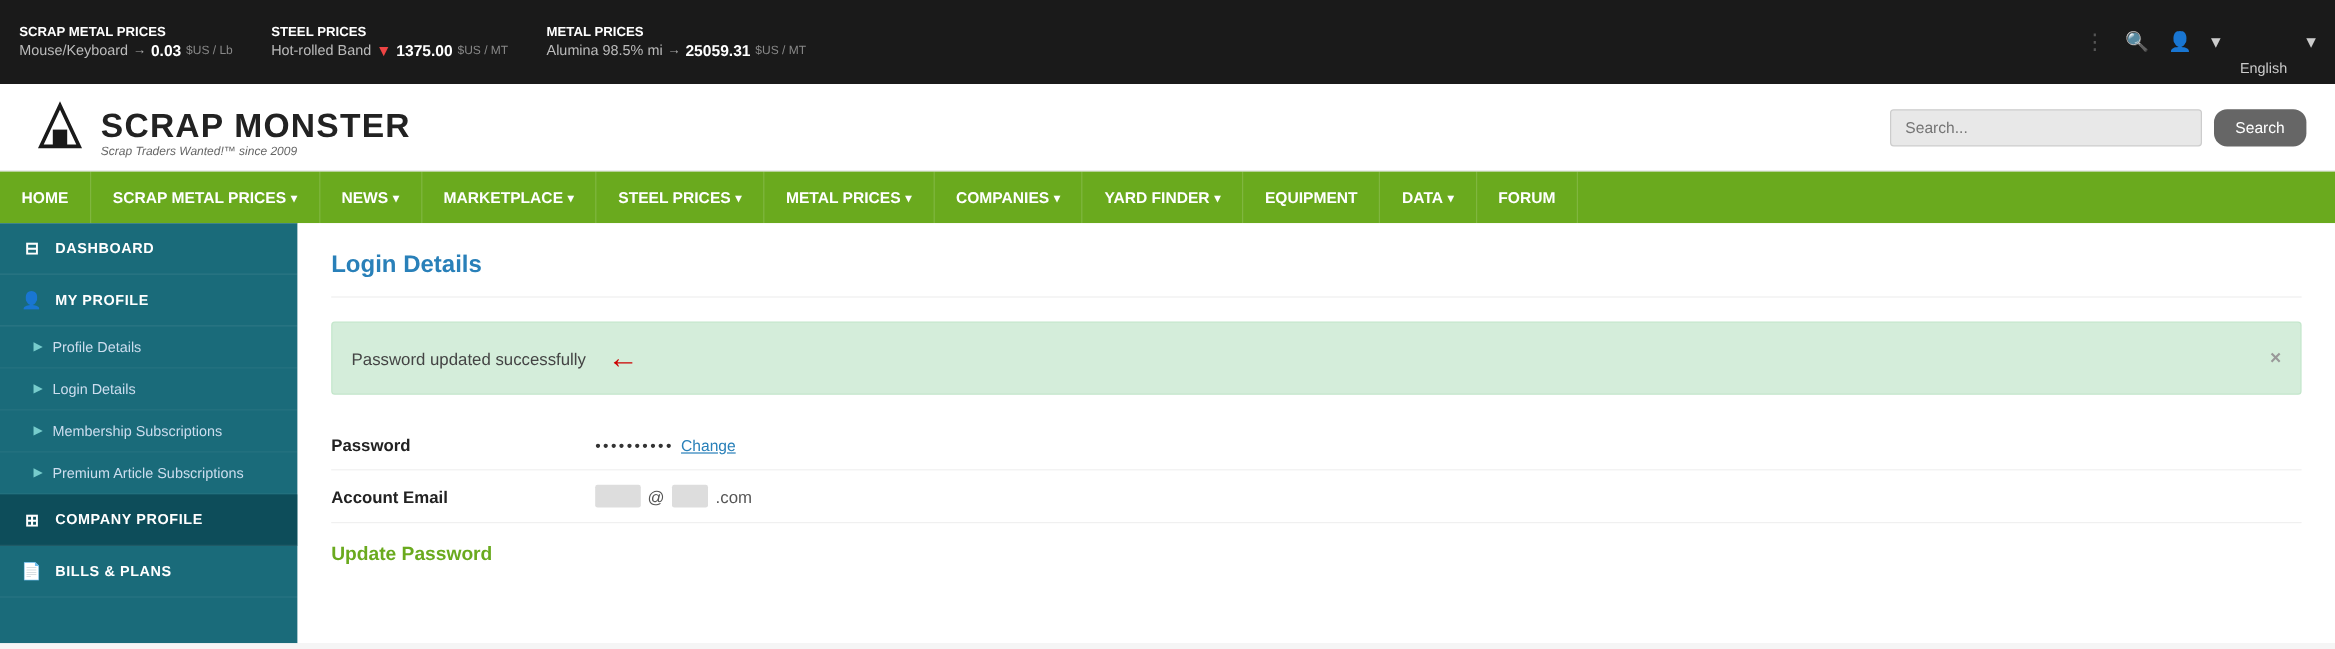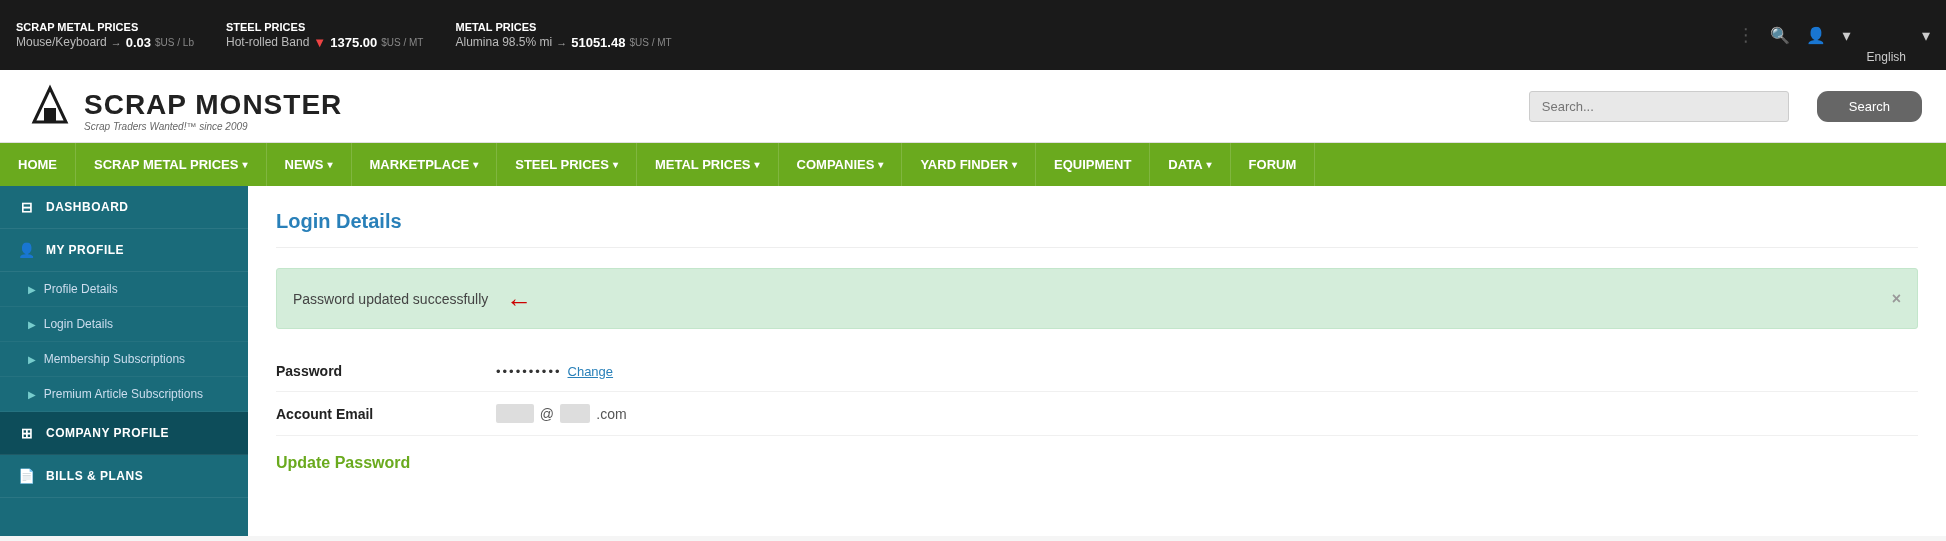--- a/index.html
+++ b/index.html
@@ -33,36 +33,36 @@
       display: flex;
       align-items: center;
       padding: 10px 24px;
       border-bottom: 1px solid #e0e0e0;
     }
     .logo-area { display: flex; align-items: flex-end; gap: 8px; }
     .logo-icon { width: 52px; height: 52px; }
     .logo-text { display: flex; flex-direction: column; }
     .logo-main { font-size: 28px; font-weight: 900; color: #222; letter-spacing: 1px; text-transform: uppercase; font-family: Arial Black, Arial, sans-serif; }
     .logo-sub { font-size: 10px; color: #666; font-style: italic; }
-    .header-right { margin-left: auto; display: flex; align-items: flex-end; gap: 28px; }
+    .header-right { margin-left: auto; display: flex; align-items: flex-end; gap: 10px; }
     .search-bar-header {
       background: #e8e8e8;
       border: 1px solid #ccc;
       border-radius: 3px;
       padding: 7px 12px;
       width: 260px;
       font-size: 13px;
       color: #999;
     }
     .search-btn-header {
       background: #666;
       color: #fff;
       border: none;
       border-radius: 11px;
-      padding: 8px 32px;
+      padding: 8px 18px;
       font-size: 13px;
       cursor: pointer;
     }
 
     
     .nav {
       background: #6aaa1e;
       display: flex;
       align-items: stretch;
     }
@@ -197,21 +197,21 @@
       <span class="arrow-down">▼</span>
       <span class="num">1375.00</span>
       <span class="unit">$US / MT</span>
     </span>
   </div>
   <div class="top-bar-section">
     <span class="label">METAL PRICES</span>
     <span class="value">
       <span>Alumina 98.5% mi</span>
       <span class="arrow-right">→</span>
-      <span class="num">51051.48</span>
+      <span class="num">25059.31</span>
       <span class="unit">$US / MT</span>
     </span>
   </div>
   <div class="top-bar-right">
     <span class="top-bar-separator">⋮</span>
     <span class="icon-btn">🔍</span>
     <span class="icon-btn">👤</span>
     <span class="icon-btn">▾</span>
     <span class="lang">English</span>
     <span class="icon-btn">▾</span>

